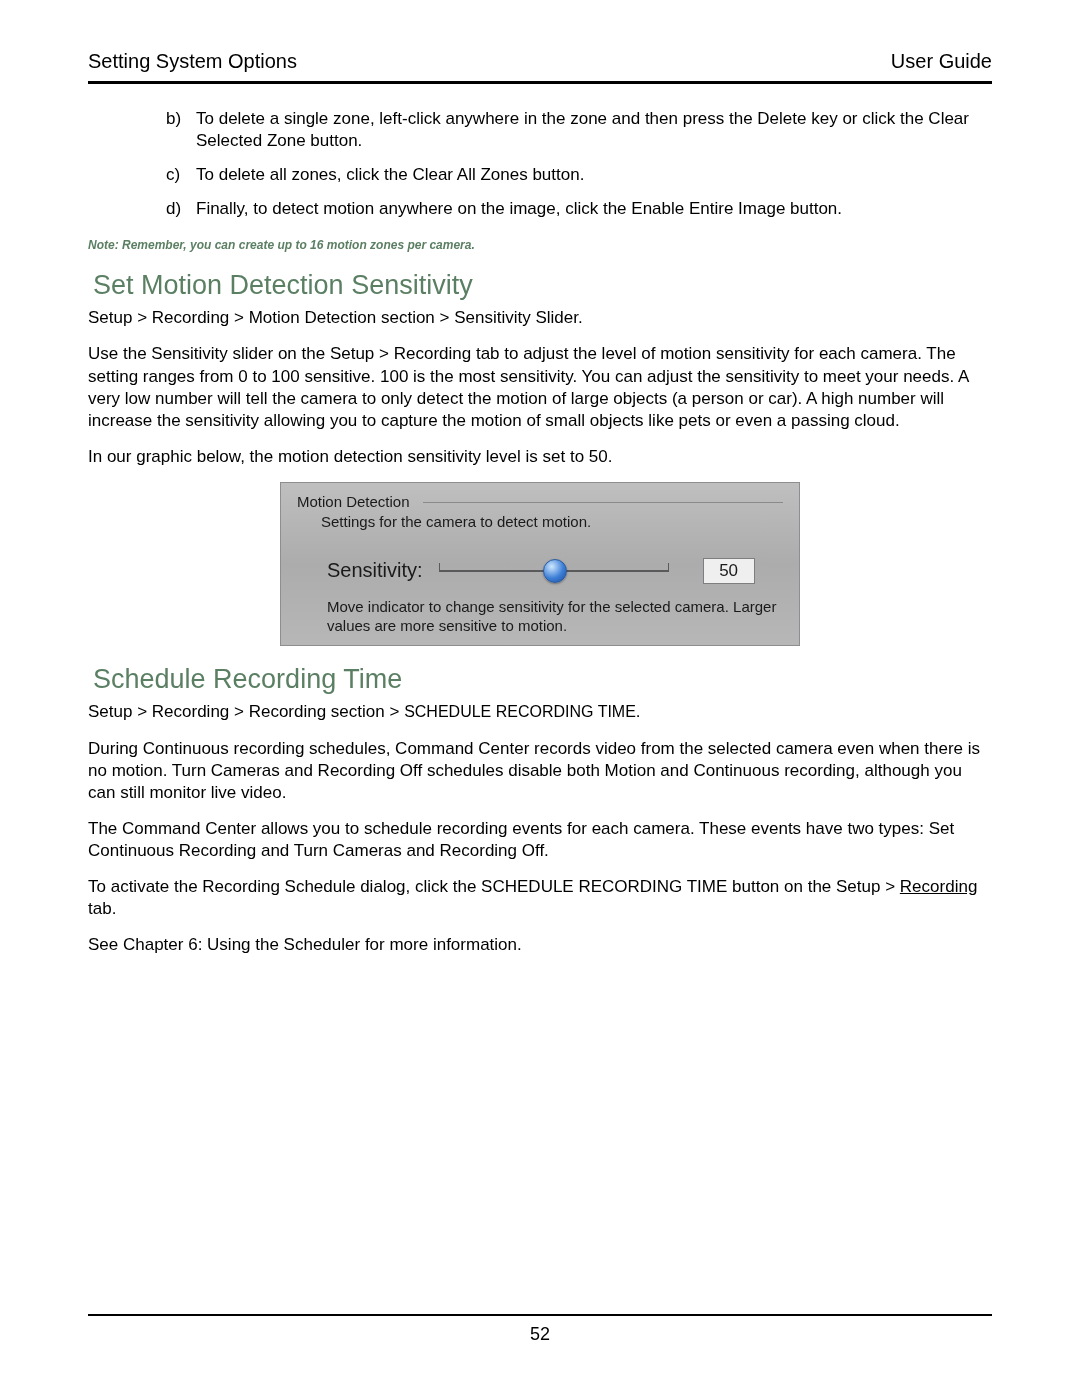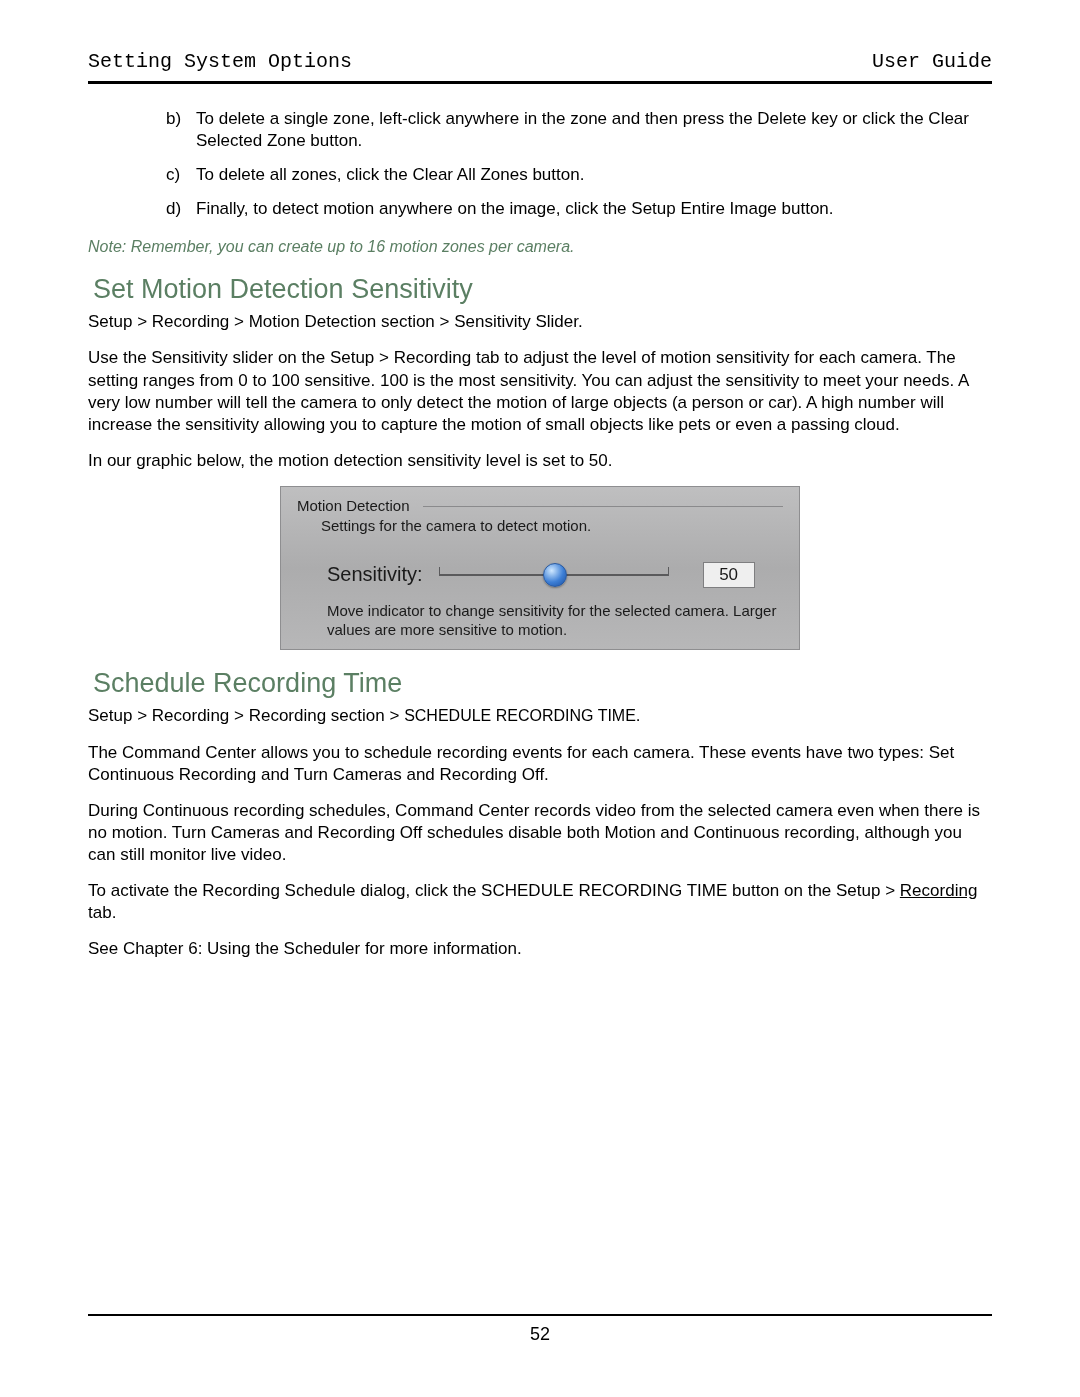--- a/index.html
+++ b/index.html
@@ -13,21 +13,21 @@
     width: 1080px;
     height: 1397px;
     position: relative;
     box-sizing: border-box;
     padding: 50px 88px 0 88px;
   }
   .runhead {
     display: flex;
     justify-content: space-between;
     font-size: 20px;
-    font-family: Liberation Mono, monospace;
+    font-family: Liberation Sans, sans-serif;
     letter-spacing: 0px;
   }
   .hr-top {
     border: none;
     border-top: 3px solid #000;
     margin: 8px 0 24px 0;
   }
   .list-block {
     padding-left: 78px;
   }
@@ -37,22 +37,23 @@
     font-size: 17px;
     line-height: 1.3;
   }
   .list-marker {
     width: 30px;
     flex: none;
   }
   .note {
     font-style: italic;
     color: #5b7f63;
-    font-size: 16px;
+    font-size: 12px;
     margin: 18px 0 14px 0;
+    font-weight: bold;
   }
   h2.sec {
     color: #5b7f63;
     font-weight: 400;
     font-size: 27px;
     margin: 18px 0 4px 5px;
   }
   p.body {
     font-size: 17px;
     line-height: 1.3;
@@ -166,21 +167,21 @@
     <div class="list-item">
       <span class="list-marker">b)</span>
       <span>To delete a single zone, left-click anywhere in the zone and then press the Delete key or click the Clear Selected Zone button.</span>
     </div>
     <div class="list-item">
       <span class="list-marker">c)</span>
       <span>To delete all zones, click the Clear All Zones button.</span>
     </div>
     <div class="list-item">
       <span class="list-marker">d)</span>
-      <span>Finally, to detect motion anywhere on the image, click the Setup Entire Image button.</span>
+      <span>Finally, to detect motion anywhere on the image, click the Enable Entire Image button.</span>
     </div>
   </div>
 
   <p class="note">Note: Remember, you can create up to 16 motion zones per camera.</p>
 
   <h2 class="sec">Set Motion Detection Sensitivity</h2>
   <p class="body">Setup &gt; Recording &gt; Motion Detection section &gt; Sensitivity Slider.</p>
   <p class="body">Use the Sensitivity slider on the Setup &gt; Recording tab to adjust the level of motion sensitivity for each camera. The setting ranges from 0 to 100 sensitive. 100 is the most sensitivity.  You can adjust the sensitivity to meet your needs. A very low number will tell the camera to only detect the motion of large objects (a person or car). A high number will increase the sensitivity allowing you to capture the motion of small objects like pets or even a passing cloud.</p>
   <p class="body">In our graphic below, the motion detection sensitivity level is set to 50.</p>
 
@@ -201,22 +202,22 @@
         <div class="slider-value">50</div>
       </div>
       <div class="panel-help">Move indicator to change sensitivity for the selected camera. Larger values are more sensitive to motion.</div>
     </div>
   </div>
 
   <h2 class="sec">Schedule Recording Time</h2>
   <p class="body">
     <span>Setup &gt; Recording &gt; Recording section &gt; </span><span class="smallcaps">SCHEDULE RECORDING TIME</span><span>.</span>
   </p>
+  <p class="body">During Continuous recording schedules, Command Center records video from the selected camera even when there is no motion. Turn Cameras and Recording Off schedules disable both Motion and Continuous recording, although you can still monitor live video.</p>
   <p class="body">The Command Center allows you to schedule recording events for each camera. These events have two types: Set Continuous Recording and Turn Cameras and Recording Off.</p>
-  <p class="body">During Continuous recording schedules, Command Center records video from the selected camera even when there is no motion. Turn Cameras and Recording Off schedules disable both Motion and Continuous recording, although you can still monitor live video.</p>
   <p class="body">
     <span>To activate the Recording Schedule dialog, click the SCHEDULE RECORDING TIME button on the Setup &gt; </span><span class="underline">Recording</span><span> tab.</span>
   </p>
   <p class="body">See Chapter 6: Using the Scheduler for more information.</p>
 
   <div class="footer">
     <hr class="hr-bot">
     <div class="pagenum">52</div>
   </div>
 </div>

